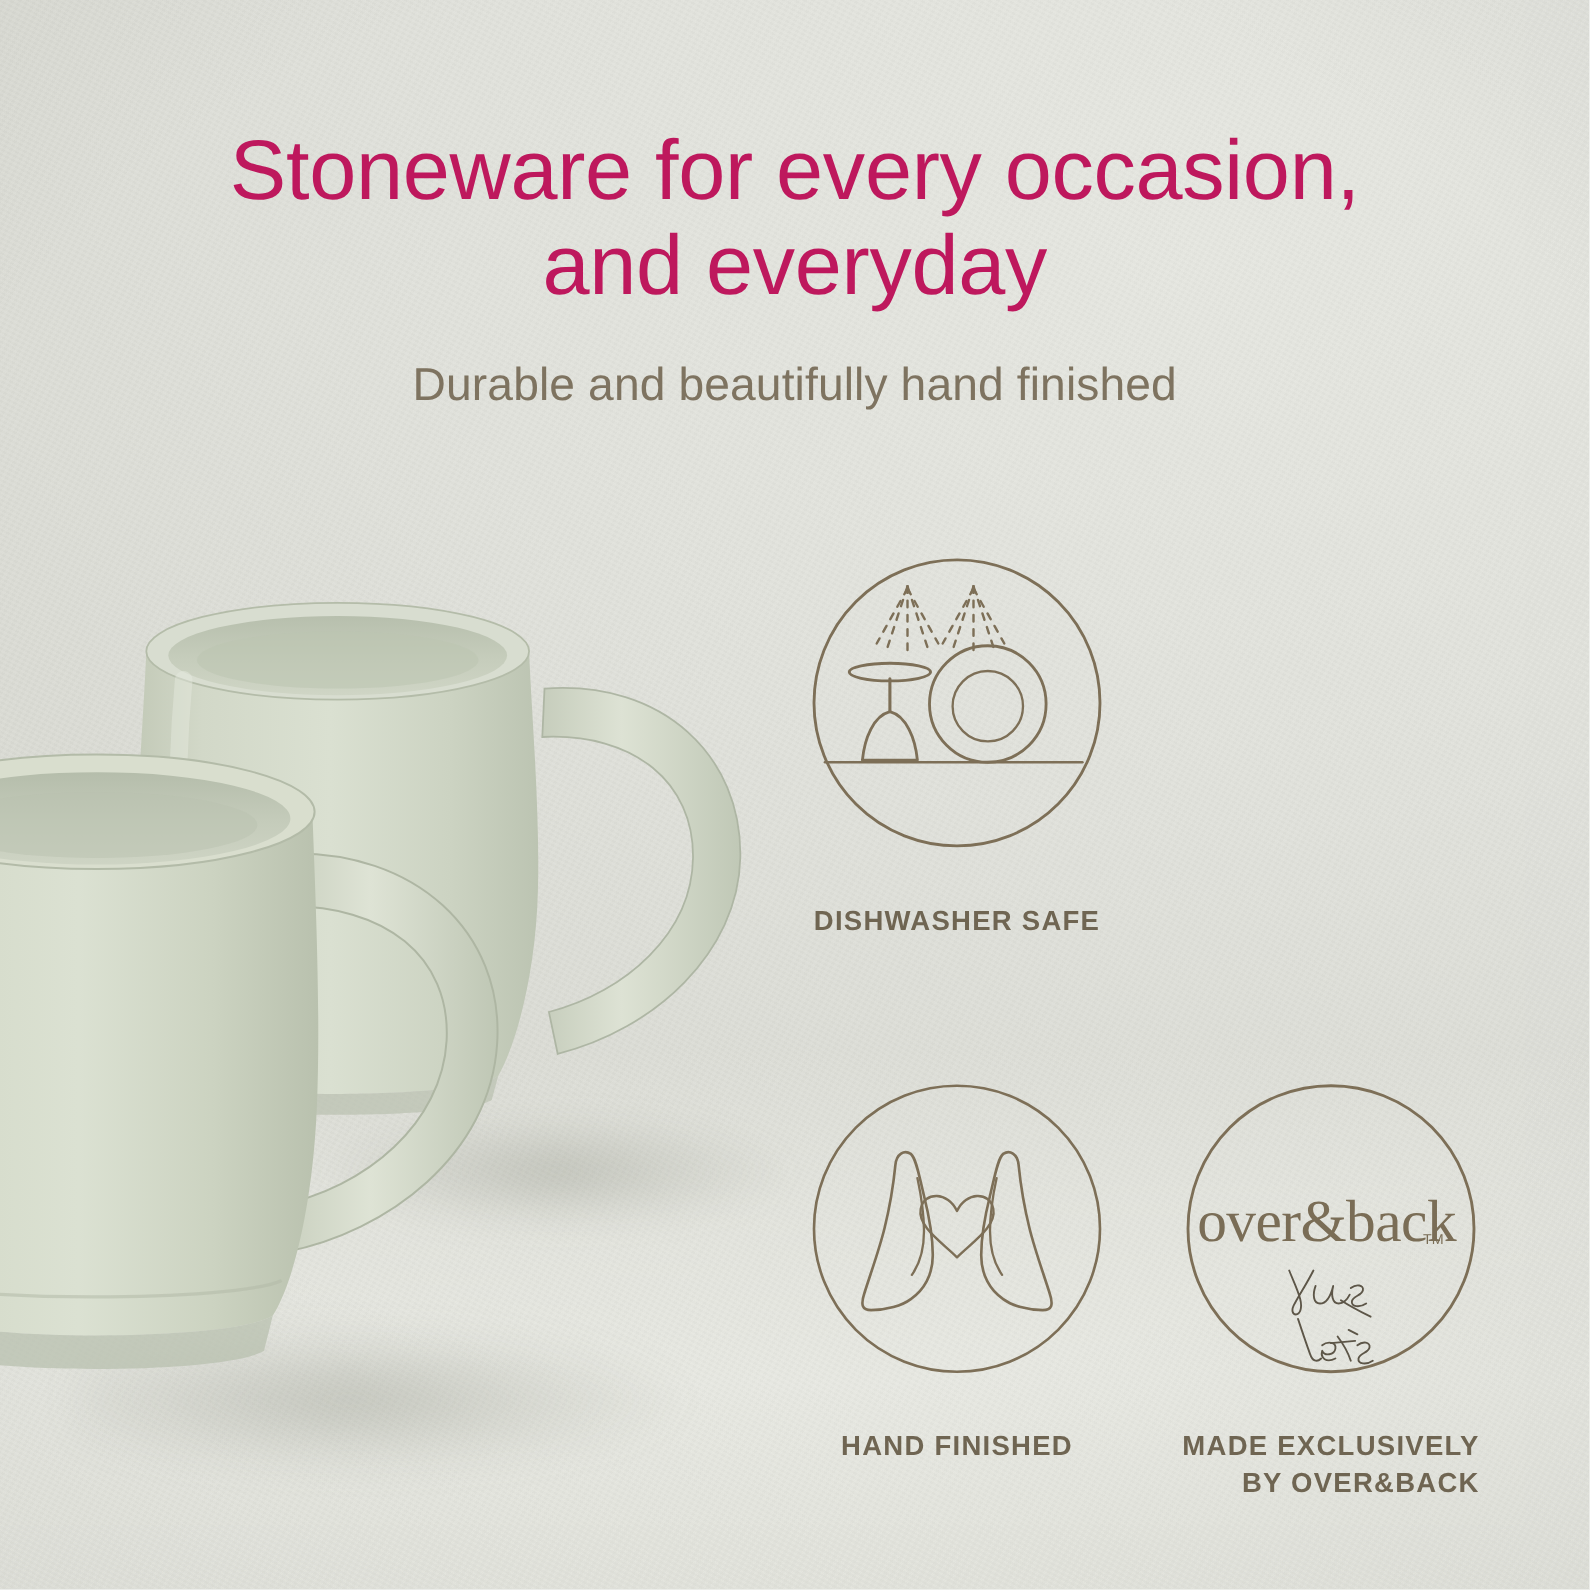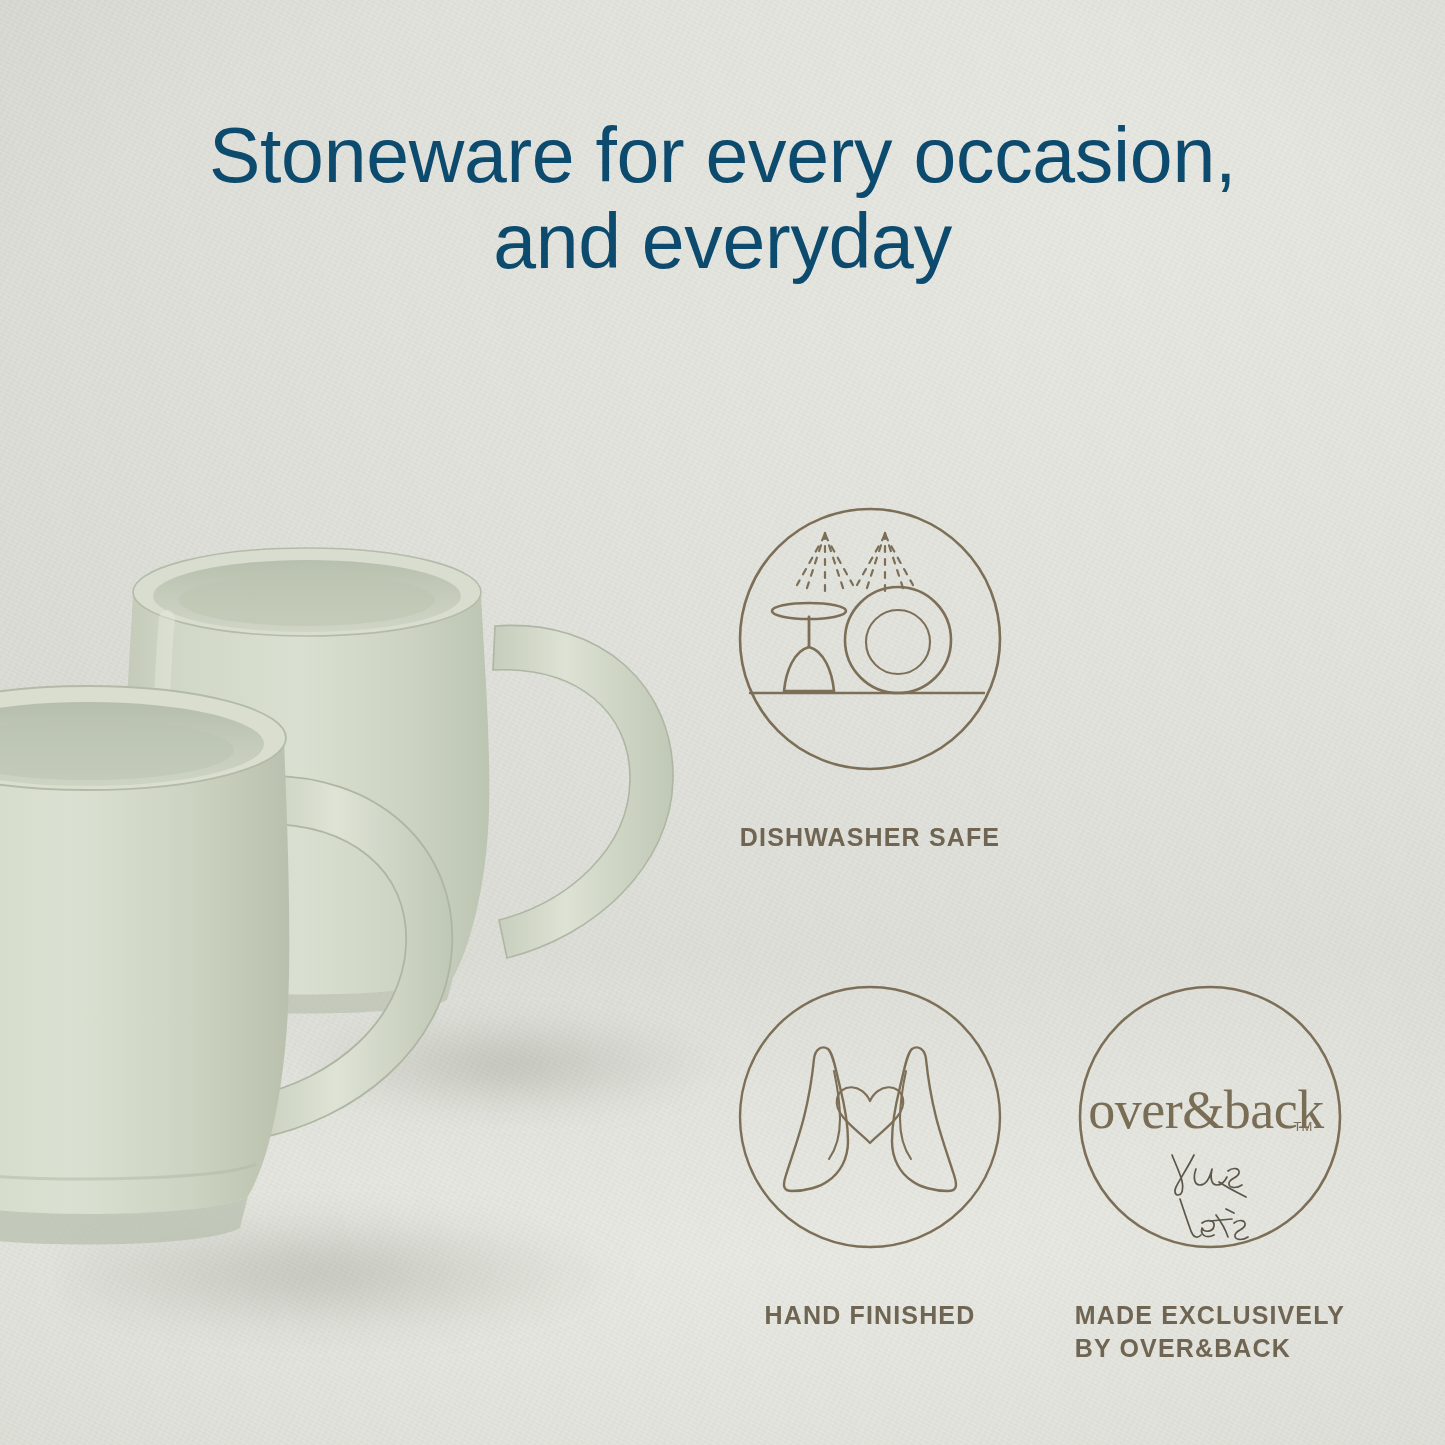--- a/index.html
+++ b/index.html
@@ -45,21 +45,21 @@
       repeating-linear-gradient(27deg, rgba(255,255,255,.045) 0 2px, rgba(0,0,0,.022) 2px 4px),
       repeating-linear-gradient(117deg, rgba(255,255,255,.035) 0 3px, rgba(0,0,0,.016) 3px 6px);
   }
 
   
   .headline {
     position: absolute;
     left: 0; right: 0;
     top: 112px;
     text-align: center;
-    color: #0c4a6e;
+    color: #be185d;
     font-size: 77px;
     line-height: 1.12;
     font-weight: 400;
     letter-spacing: -0.3px;
     white-space: pre-line;
   }
   .subhead {
     position: absolute;
     left: 0; right: 0;
     top: 325px;
@@ -104,41 +104,42 @@
   .badge {
     width: 340px;
     display: flex;
     flex-direction: column;
     align-items: center;
   }
   .badge-art { width: 268px; height: 268px; }
   .badge-art svg { display: block; width: 100%; height: 100%; }
   .badge-label {
     margin-top: 48px;
-    text-align: left;
+    text-align: right;
     color: #6f6552;
     font-size: 25px;
     font-weight: 700;
     letter-spacing: 1.15px;
     line-height: 1.34;
     white-space: pre-line;
   }
 </style>
 </head>
 <body>
 
 <div id="stage">
 
   <div class="bg-base"></div>
   <div class="bg-floor"></div>
   <div class="bg-vignette"></div>
   <div class="bg-grain"></div>
 
   <div class="headline">Stoneware for every occasion,
 and everyday</div>
+  <div class="subhead">Durable and beautifully hand finished</div>
 
   <div class="mugs">
 
     <div class="mug-shadow-back"></div>
     <div class="mug-shadow-front"></div>
 
     <div class="mug" style="left:95px; top:548px;">
       <svg width="620" height="560" viewBox="0 0 620 560">
         <defs>
           <linearGradient id="bodyBack" x1="0" y1="0" x2="1" y2="0">

